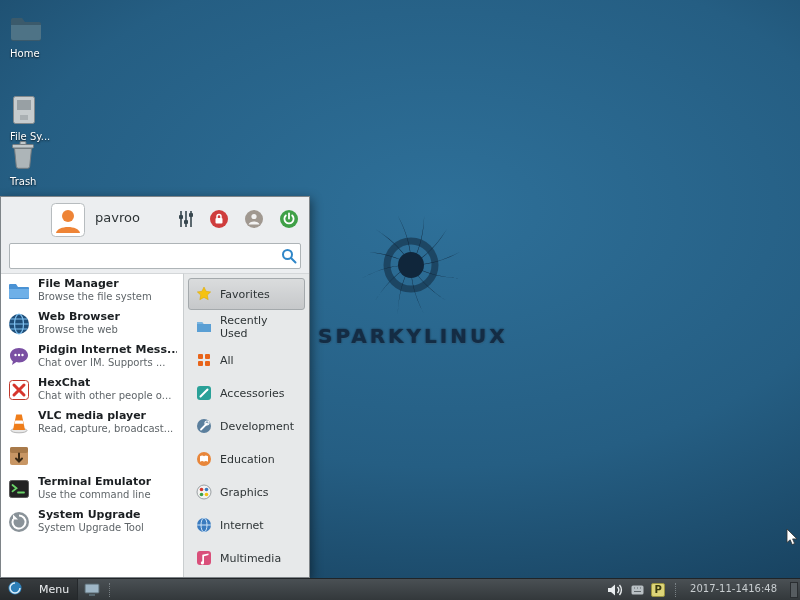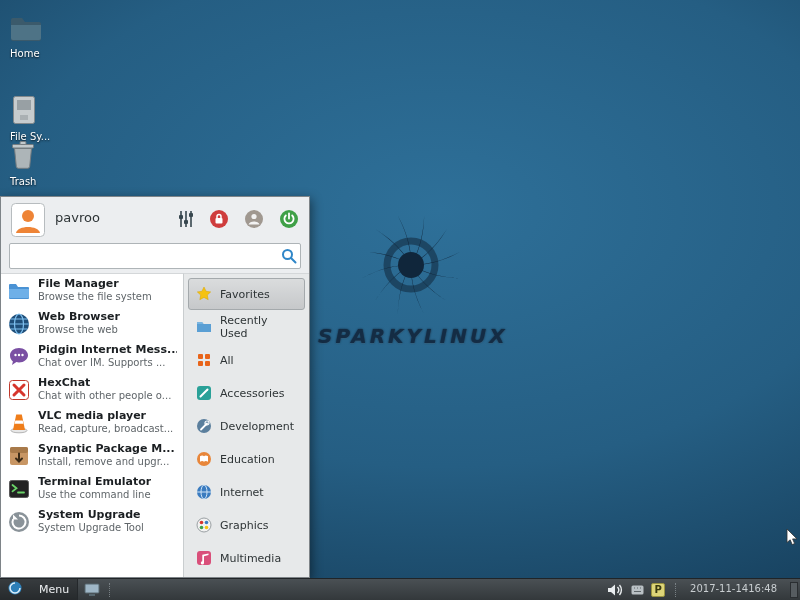--- a/index.html
+++ b/index.html
@@ -2,38 +2,38 @@
 <html><head>
 <meta charset="utf-8">
 <style>
   * { margin:0; padding:0; box-sizing:border-box; }
   html,body { width:800px; height:600px; overflow:hidden; }
   body { font-family:"DejaVu Sans","Liberation Sans",sans-serif; }
   .screen { position:relative; width:800px; height:600px; overflow:hidden;
     background: radial-gradient(120% 95% at 55% 35%, #2e7099 0%, #255e83 45%, #17405d 78%, #0f2f47 100%); }
 
   
-  .wp-logo { position:absolute; left:318px; top:212px; width:185px; text-align:right; pointer-events:none;font-style:italic; }
+  .wp-logo { position:absolute; left:318px; top:212px; width:185px; text-align:right; pointer-events:none; }
   .wp-logo .swirl { display:block; margin:0 auto; }
   .wp-logo .wp-text { font-weight:bold; font-size:20px; letter-spacing:3px; color:#142c44;
     text-shadow:0 1px 1px rgba(255,255,255,0.08), 0 0 2px #0d2236; margin-top:2px; }
 
   
   .dicon { position:absolute; left:10px; width:66px; cursor:default; }
   .dicon .glyph { display:inline-block; }
   .dicon .dlabel { display:block; margin-top:2px; font-size:10px; color:#fff;
     text-shadow:0 1px 2px rgba(0,0,0,.85); }
   #dicon-home { top:16px; }
   #dicon-fs   { top:95px; }
   #dicon-trash{ top:140px; }
 
   
   .menu { position:absolute; left:0; top:196px; width:310px; height:382px;
     background:#eceef0; border:1px solid #7e8488; box-shadow:2px 3px 10px rgba(0,0,0,.45); }
-  .menu-header { position:relative; height:44px; }
+  .menu-header { position:relative; height:44px;margin-left:40px; }
   .avatar { position:absolute; left:10px; top:6px; }
   .username { position:absolute; left:54px; top:13px; font-size:13px; color:#2e3436; }
   .header-actions { position:absolute; right:10px; top:12px; display:flex; gap:15px; align-items:center; }
   .header-actions span { display:inline-flex; cursor:pointer; }
 
   .search-wrap { position:absolute; left:8px; right:8px; top:46px; height:26px;
     background:#fff; border:1px solid #aeb4b7; border-radius:2px; display:flex; align-items:center; }
   .search-input { flex:1; border:0; outline:none; height:22px; padding:0 6px; font-size:12px;
     font-family:inherit; background:transparent; color:#222; }
   .search-icon { flex:0 0 22px; display:flex; justify-content:center; }
@@ -262,24 +262,20 @@
         </div>
 
         <div class="app-row">
           <span class="app-icn">
             <svg width="24" height="24" viewBox="0 0 24 24">
                 <rect x="3" y="3" width="18" height="18" rx="2" fill="#c89664"></rect>
                 <rect x="3" y="3" width="18" height="6" rx="2" fill="#a87a4a"></rect>
                 <path d="M12 9.5V17M9 14.5l3 3 3-3" stroke="#3a2a16" stroke-width="2" fill="none" stroke-linecap="round"></path>
               </svg>
           </span>
-          <span class="app-txt">
-            <span class="app-name">Synaptic Package M...</span>
-            <span class="app-desc">Install, remove and upgr...</span>
-          </span>
         </div>
 
         <div class="app-row">
           <span class="app-icn">
             <svg width="24" height="24" viewBox="0 0 24 24">
                 <rect x="2.5" y="3.5" width="19" height="17" rx="2" fill="#222" stroke="#5a5a5a"></rect>
                 <path d="M5.5 8l4 3.2-4 3.2" stroke="#6ad468" stroke-width="1.8" fill="none" stroke-linecap="round"></path>
                 <path d="M11 15.5h6" stroke="#6ad468" stroke-width="1.8" stroke-linecap="round"></path>
               </svg>
           </span>
@@ -367,39 +363,39 @@
                 <circle cx="8" cy="8" r="7" fill="#e8863a"></circle>
                 <path d="M4 5.2c1.5-1 3-1 4 0 1-1 2.5-1 4 0v5.6c-1.5-1-3-1-4 0-1-1-2.5-1-4 0z" fill="#fff"></path>
               </svg>
           </span>
           <span>Education</span>
         </div>
 
         <div class="cat-row">
           <span class="cat-icn">
             <svg width="16" height="16" viewBox="0 0 16 16">
-                <circle cx="8" cy="8" r="7" fill="#3a7bbf"></circle>
-                <ellipse cx="8" cy="8" rx="3" ry="7" fill="none" stroke="#cfe4f7" stroke-width="1"></ellipse>
-                <path d="M1 8h14" stroke="#cfe4f7" stroke-width="1"></path>
-              </svg>
-          </span>
-          <span>Internet</span>
-        </div>
-
-        <div class="cat-row">
-          <span class="cat-icn">
-            <svg width="16" height="16" viewBox="0 0 16 16">
                 <circle cx="8" cy="8" r="7" fill="#f2f2f2" stroke="#9aa0a3"></circle>
                 <circle cx="5.5" cy="5.5" r="1.8" fill="#d7352c"></circle>
                 <circle cx="10.5" cy="5.5" r="1.8" fill="#3a7bbf"></circle>
                 <circle cx="5.5" cy="10.5" r="1.8" fill="#3fa047"></circle>
                 <circle cx="10.5" cy="10.5" r="1.8" fill="#f5c211"></circle>
               </svg>
           </span>
           <span>Graphics</span>
+        </div>
+
+        <div class="cat-row">
+          <span class="cat-icn">
+            <svg width="16" height="16" viewBox="0 0 16 16">
+                <circle cx="8" cy="8" r="7" fill="#3a7bbf"></circle>
+                <ellipse cx="8" cy="8" rx="3" ry="7" fill="none" stroke="#cfe4f7" stroke-width="1"></ellipse>
+                <path d="M1 8h14" stroke="#cfe4f7" stroke-width="1"></path>
+              </svg>
+          </span>
+          <span>Internet</span>
         </div>
 
         <div class="cat-row">
           <span class="cat-icn">
             <svg width="16" height="16" viewBox="0 0 16 16">
                 <rect x="1" y="1" width="14" height="14" rx="3" fill="#d94f7a"></rect>
                 <path d="M6.3 11.3a1.6 1.6 0 1 0 1.7 1.6V6.2l4.5-1.1V3.4L6.3 4.8z" fill="#fff"></path>
               </svg>
           </span>
           <span>Multimedia</span>

